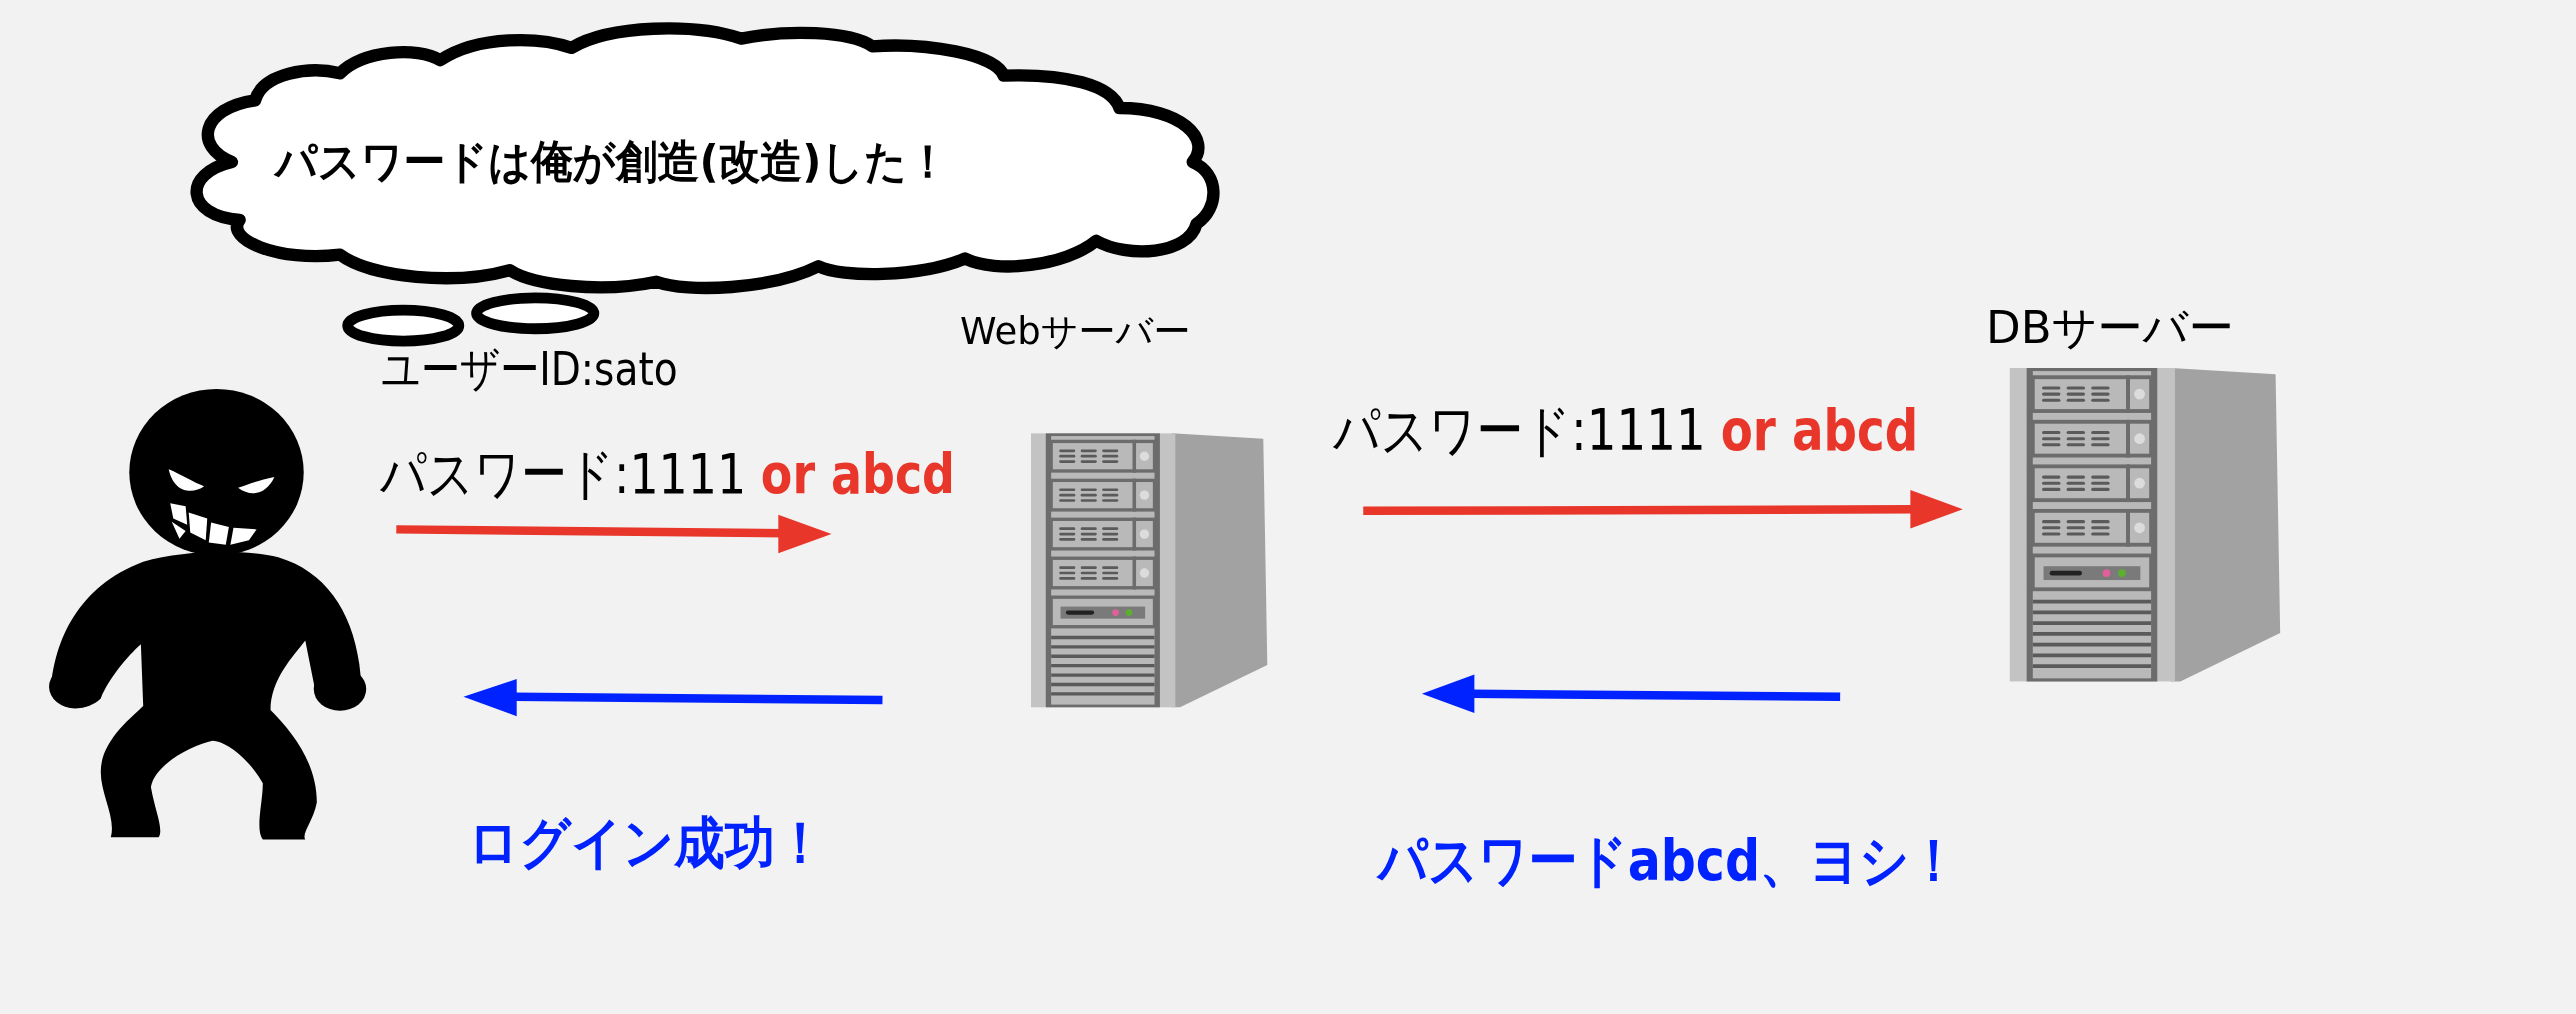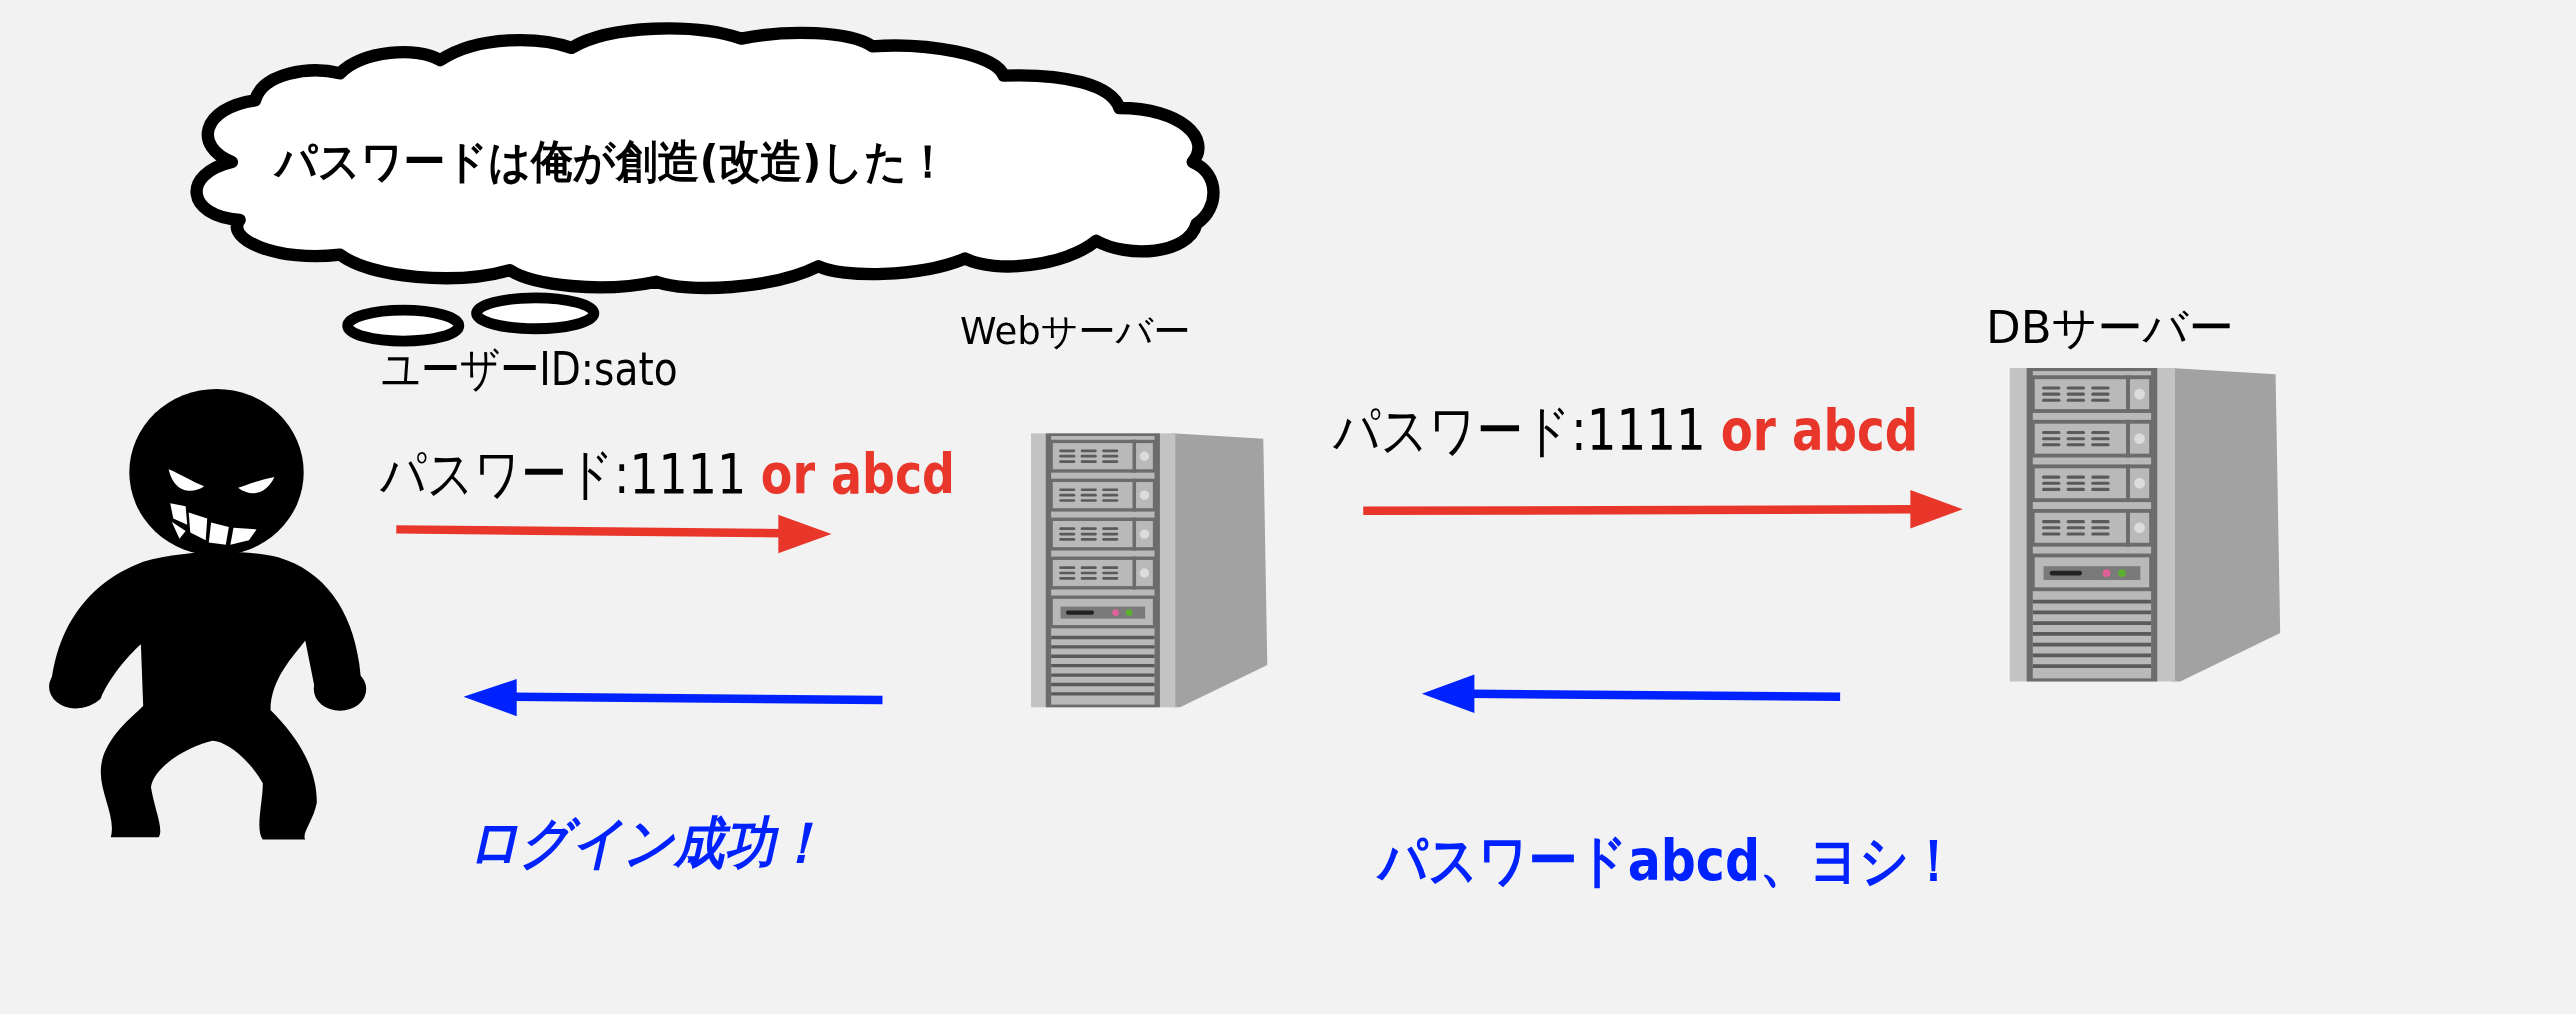--- a/index.html
+++ b/index.html
@@ -284,20 +284,20 @@
     <line x1="30" y1="304" x2="184" y2="304"></line>
       <line x1="30" y1="318" x2="184" y2="318"></line>
     <line x1="30" y1="332" x2="184" y2="332"></line>
       <line x1="30" y1="346" x2="184" y2="346"></line>
     <line x1="30" y1="360" x2="184" y2="360"></line>
       <line x1="30" y1="374" x2="184" y2="374"></line>
     <line x1="30" y1="388" x2="184" y2="388"></line>
   </g>
 </svg>
 
-<div class="txt blue" style="left:468px; top:815px; font-size:56px;font-style:italic;">
+<div class="txt blue" style="left:468px; top:815px; font-size:56px;">
   <span class="narrow" style="transform:scaleX(0.9);">ログイン成功！</span>
 </div>
 
 <div class="txt blue" style="left:1378px; top:832px; font-size:57px;">
   <span class="narrow" style="transform:scaleX(0.86);">パスワードabcd、ヨシ！</span>
 </div>
 
 
 </body></html>

